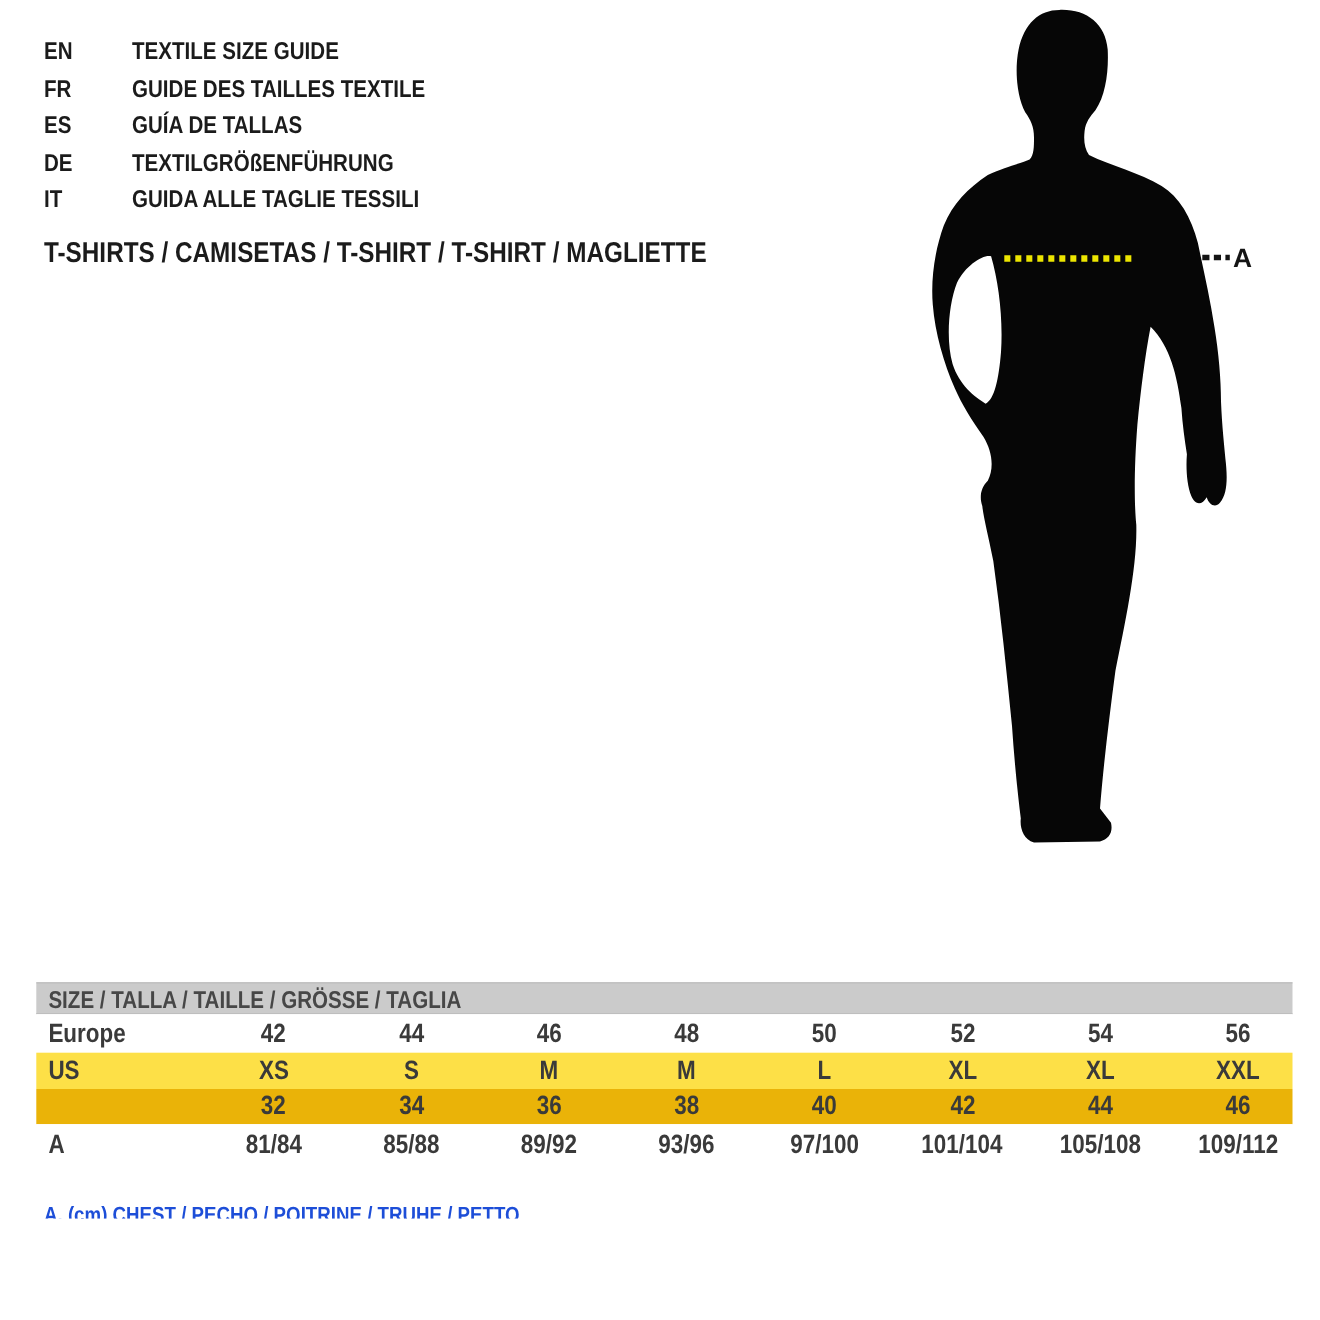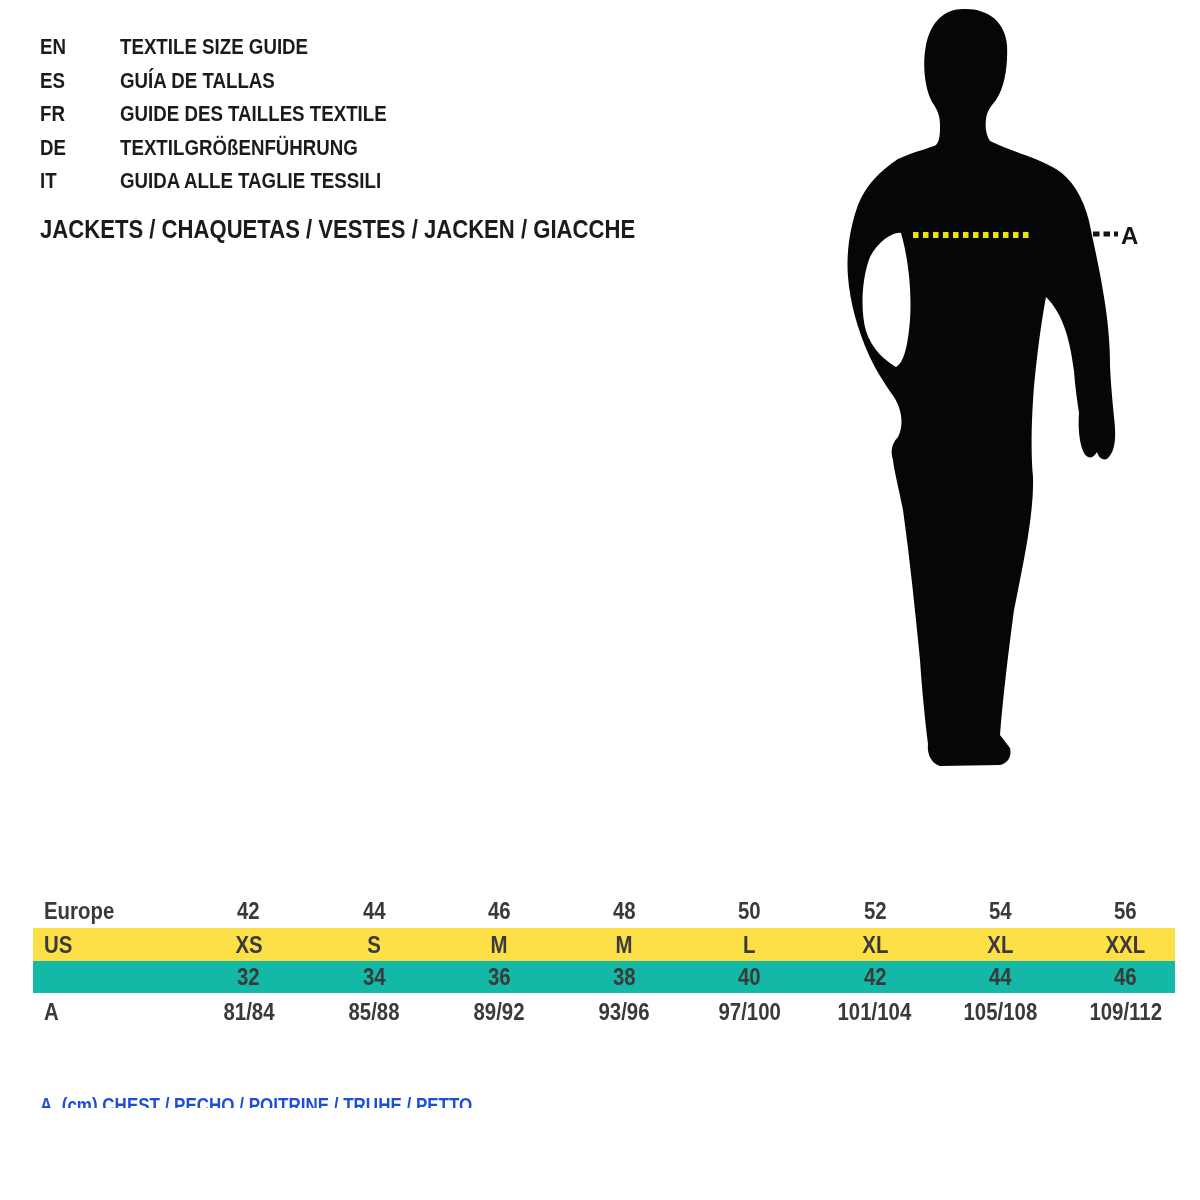--- a/index.html
+++ b/index.html
@@ -31,56 +31,56 @@
   .size-table-header{
     height:29px;line-height:29px;background:#cbcbcb;color:#474747;
     border-top:1px solid #b9b9b9;border-bottom:1px solid #bdbdbd;
     padding-left:11px;font-size:22px;box-sizing:border-box;
   }
   .t-row{display:grid;grid-template-columns:140px repeat(8,1fr);align-items:center;gap:26px;}
   .t-row .lbl{text-align:left;padding-left:11px;}
   .t-row .val{text-align:center;}
   .row-europe{height:35px;background:#fff;}
   .row-us{height:33px;background:#fde047;}
-  .row-num{height:32px;background:#14b8a6;}
+  .row-num{height:32px;background:#eab308;}
   .row-a{height:38px;background:#fff;}
 
   
   .footnote{position:absolute;left:40px;top:1094px;font-size:20px;color:#1d4ed8;}
 </style>
 </head>
 <body>
 
 <div class="canvas">
 
   <div class="lang-block">
     <div class="lang-row">
       <span class="lang-code cond">EN</span>
       <span class="cond">TEXTILE SIZE GUIDE</span>
     </div>
     <div class="lang-row">
+      <span class="lang-code cond">FR</span>
+      <span class="cond">GUIDE DES TAILLES TEXTILE</span>
+    </div>
+    <div class="lang-row">
       <span class="lang-code cond">ES</span>
       <span class="cond">GUÍA DE TALLAS</span>
-    </div>
-    <div class="lang-row">
-      <span class="lang-code cond">FR</span>
-      <span class="cond">GUIDE DES TAILLES TEXTILE</span>
     </div>
     <div class="lang-row">
       <span class="lang-code cond">DE</span>
       <span class="cond">TEXTILGRÖßENFÜHRUNG</span>
     </div>
     <div class="lang-row">
       <span class="lang-code cond">IT</span>
       <span class="cond">GUIDA ALLE TAGLIE TESSILI</span>
     </div>
   </div>
 
   <div class="cat-block">
-    <div><span class="cond">JACKETS / CHAQUETAS / VESTES / JACKEN / GIACCHE</span></div>
+    <div><span class="cond">T-SHIRTS / CAMISETAS / T-SHIRT / T-SHIRT / MAGLIETTE</span></div>
   </div>
 
   <svg class="figure-svg" viewBox="0 0 290 780" aria-hidden="true">
     <path fill-rule="evenodd" d="M121,4
          C145,3 163,16 165,40
          C166,60 163,82 154,95
          C149,101 145,106 144,114
          C143,123 144,130 148,136
          C168,146 194,152 214,164
          C230,174 241,192 247,216
@@ -123,20 +123,23 @@
          C18,305 20,272 28,252
          C36,236 52,226 59,228
          Z" fill="#060606"></path>
     <line x1="71" y1="230" x2="188" y2="230" stroke-width="6" stroke-dasharray="5.5 4.5" stroke="#ece500"></line>
     <line x1="251" y1="229" x2="276" y2="229" stroke-width="5" stroke-dasharray="6.5 4" stroke="#141414"></line>
   </svg>
   <div class="measure-label">A</div>
 
 
   <div class="size-table">
+    <div class="size-table-header">
+      <span class="cond">SIZE / TALLA / TAILLE / GRÖSSE / TAGLIA</span>
+    </div>
 
     <div class="t-row row-europe">
       <div class="lbl"><span class="cond">Europe</span></div>
       <div class="val"><span class="cond-c">42</span></div>
       <div class="val"><span class="cond-c">44</span></div>
       <div class="val"><span class="cond-c">46</span></div>
       <div class="val"><span class="cond-c">48</span></div>
       <div class="val"><span class="cond-c">50</span></div>
       <div class="val"><span class="cond-c">52</span></div>
       <div class="val"><span class="cond-c">54</span></div>

